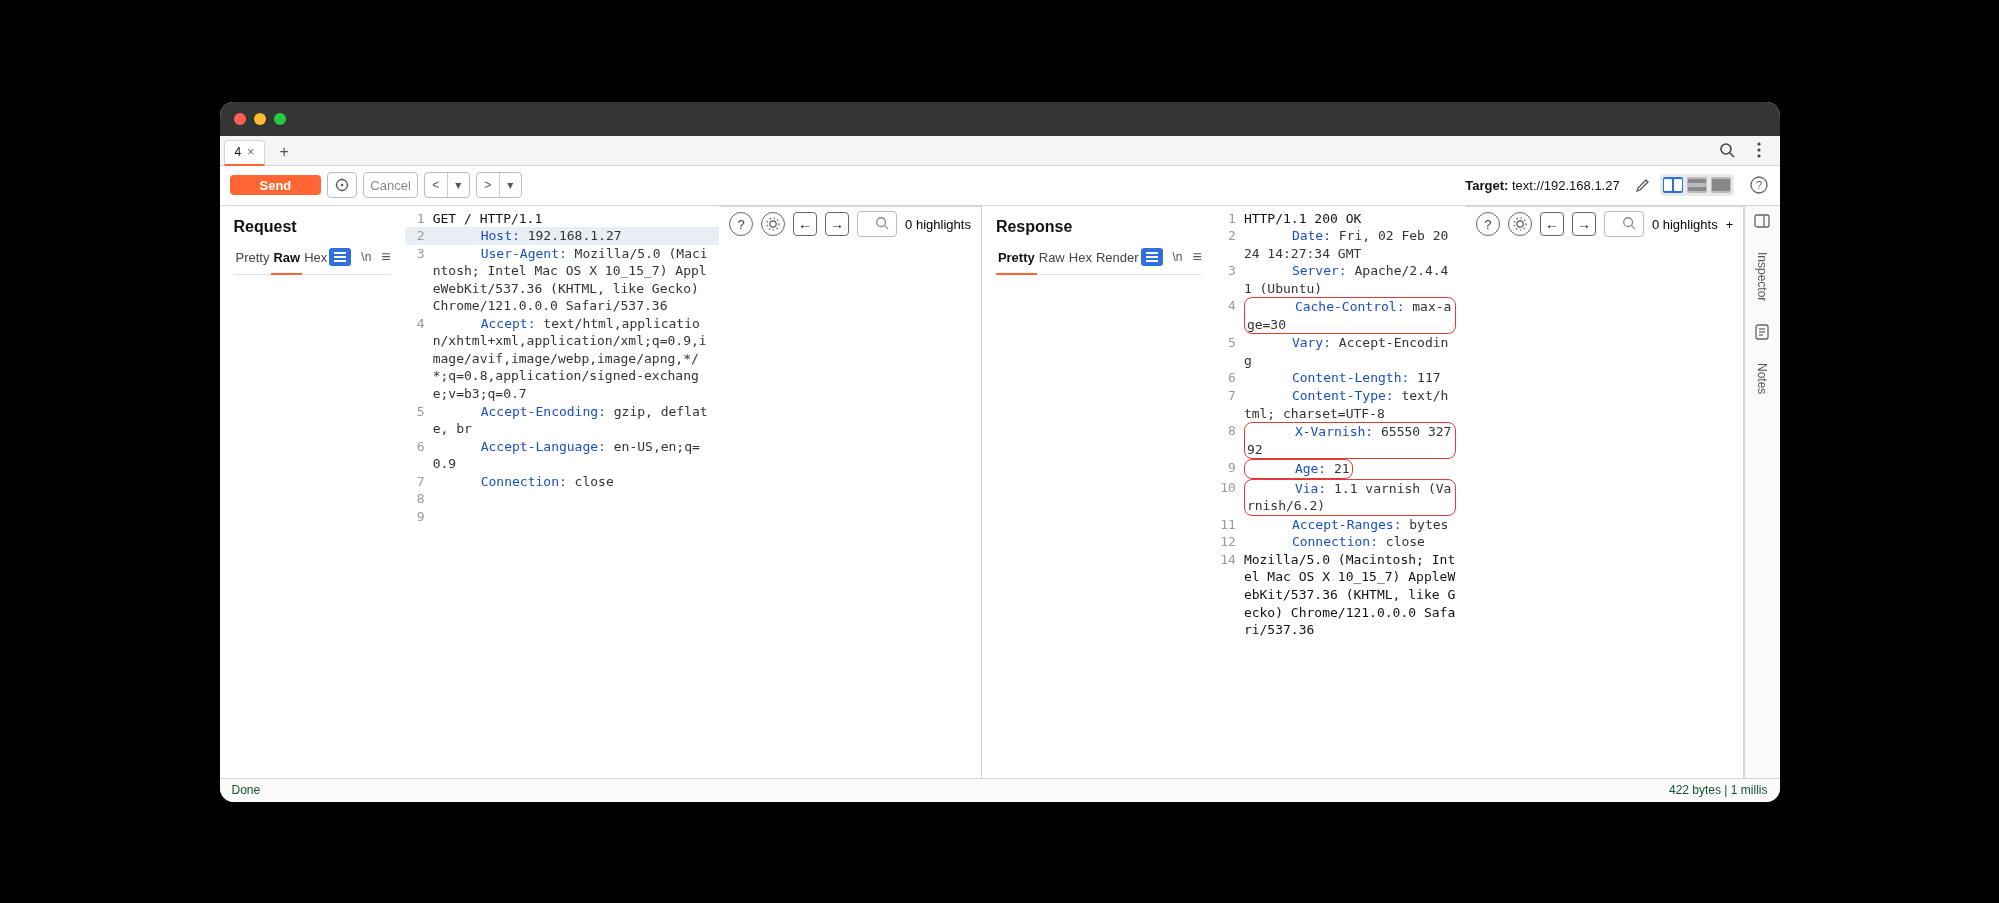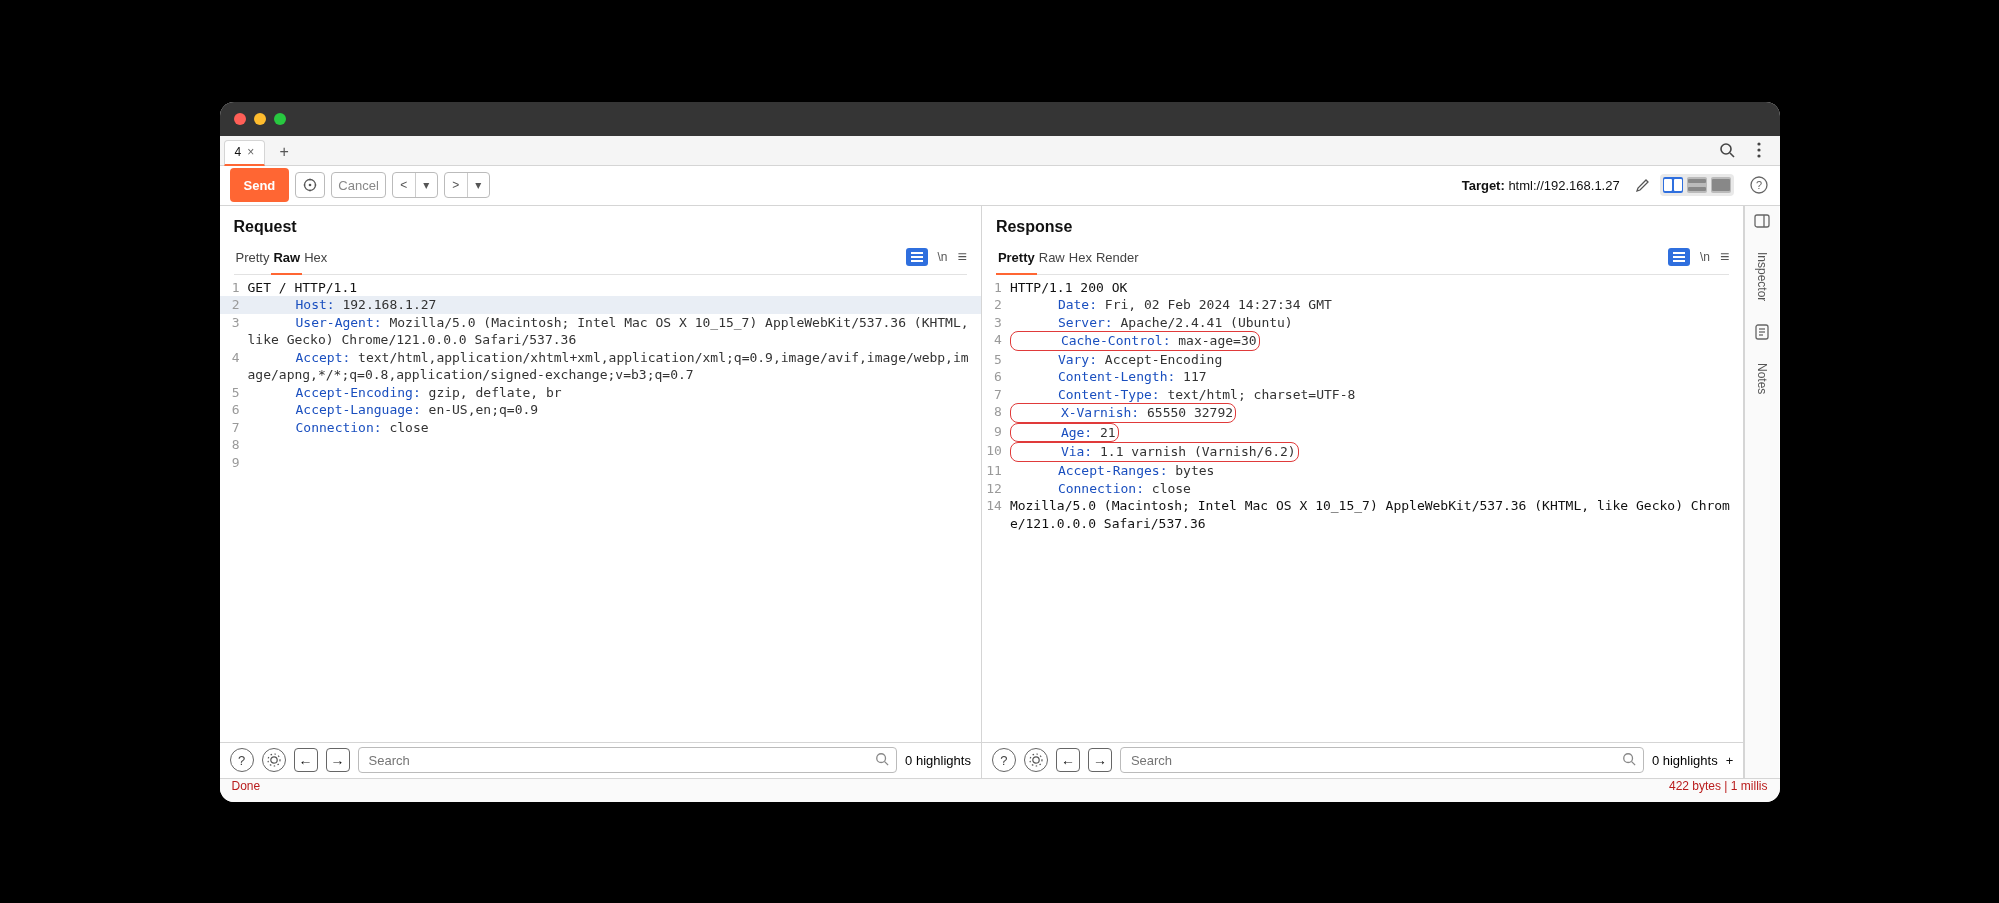--- a/index.html
+++ b/index.html
@@ -22,33 +22,33 @@
   
   .tabstrip { height:30px; background:#f5f5f5; border-bottom:1px solid #d5d5d5; display:flex; align-items:flex-end; padding-left:4px; position:relative;}
   .tab { height:26px; display:flex; align-items:center; gap:6px; padding:0 10px; background:#fff; border:1px solid #d5d5d5; border-bottom:2px solid #ff6633; border-radius:4px 4px 0 0; font-size:12px; position:relative; top:1px;}
   .tab .close { font-size:12px; color:#666; cursor:pointer;}
   .newtab { width:26px; height:26px; display:flex; align-items:center; justify-content:center; font-size:16px; color:#555; cursor:pointer; margin-left:6px;}
   .tabstrip .search-right { position:absolute; right:10px; top:3px; display:flex; align-items:center; gap:10px;}
   .icon-btn { width:22px; height:22px; display:flex; align-items:center; justify-content:center; color:#444; cursor:pointer; border-radius:3px;}
 
   
   .toolbar { height:40px; border-bottom:1px solid #d5d5d5; display:flex; align-items:center; padding:0 10px; gap:6px;}
-  .send-btn { background:#ff6633; color:#fff; font-weight:700; border:none; border-radius:4px; height:34px; padding:0 14px; cursor:pointer; font-size:13px;text-align:right;}
+  .send-btn { background:#ff6633; color:#fff; font-weight:700; border:none; border-radius:4px; height:20px; padding:0 30px; cursor:pointer; font-size:13px;text-align:right;}
   .sq-btn { height:26px; min-width:26px; border:1px solid #bbb; background:#fff; border-radius:4px; display:flex; align-items:center; justify-content:center; cursor:pointer; color:#555; padding:0 6px; font-size:13px;}
   .nav-group { display:flex; border:1px solid #bbb; border-radius:4px; overflow:hidden;}
   .nav-group .half { height:24px; width:22px; display:flex; align-items:center; justify-content:center; cursor:pointer; color:#555; font-size:12px;}
   .nav-group .half + .half { border-left:1px solid #ccc;}
   .toolbar .spacer { flex:1; }
   .target { font-size:13px; }
   .target b { font-weight:700; }
   .proto { font-size:13px; margin-left:14px; border-left:1px solid #ddd; padding-left:14px;}
 
   
   .main { flex:1 1 auto; display:flex; min-height:0; }
-  .pane { flex:1 1 50%; display:flex; flex-direction:column; min-width:0; border-right:1px solid #d5d5d5;}
+  .pane { flex:1 1 50%; display:flex; flex-direction:row; min-width:0; border-right:1px solid #d5d5d5;}
   .pane:last-child { border-right:none;}
   .side-rail { width:36px; border-left:1px solid #d5d5d5; display:flex; flex-direction:column; align-items:center; padding-top:6px; gap:18px; background:#fafafa;}
   .side-rail .vlabel { writing-mode:vertical-rl; font-size:12px; color:#555; cursor:pointer; padding:4px 0;}
   .side-rail .rail-icon { color:#555; }
 
   
   .layout-toggle { position:absolute; right:46px; top:72px; display:flex; gap:4px; background:#e9e9e9; padding:3px; border-radius:4px;}
   .layout-toggle .opt { width:20px; height:16px; border-radius:2px; display:flex; cursor:pointer;}
   .layout-toggle .opt.active { background:#2f6fde;}
   .layout-toggle .opt.inactive { background:#bbb;}
@@ -79,21 +79,21 @@
   
   .pane-footer { height:36px; border-top:1px solid #d5d5d5; display:flex; align-items:center; gap:8px; padding:0 10px;}
   .circ-btn { width:24px; height:24px; border:1.5px solid #666; border-radius:50%; display:flex; align-items:center; justify-content:center; font-size:13px; color:#444; cursor:pointer;}
   .arrow-btn { width:24px; height:24px; border:1.5px solid #666; border-radius:4px; display:flex; align-items:center; justify-content:center; cursor:pointer; font-size:14px;}
   .search-box { flex:1; position:relative;}
   .search-box input { width:100%; height:26px; border:1px solid #bbb; border-radius:4px; padding:0 28px 0 10px; font-size:13px; background:#fff;}
   .search-box .mag { position:absolute; right:8px; top:5px; color:#888; font-size:14px;}
   .hl-count { font-size:13px; color:#000000; white-space:nowrap;}
 
   
-  .statusbar { height:24px; border-top:1px solid #d5d5d5; background:#fafafa; display:flex; align-items:flex-start; padding:0 12px; font-size:12px; color:#b91c1c;}
+  .statusbar { height:24px; border-top:1px solid #d5d5d5; background:#fafafa; display:flex; align-items:center; padding:0 12px; font-size:12px; color:#14532d;}
   .statusbar .spacer { flex:1;}
 
   svg { display:block; }
 </style>
 </head>
 <body>
 
 <div class="frame">
 
   <div class="titlebar">
@@ -141,21 +141,21 @@
     <div class="nav-group">
       <div class="half">&lt;</div>
       <div class="half">▾</div>
     </div>
     <div class="nav-group">
       <div class="half">&gt;</div>
       <div class="half">▾</div>
     </div>
     <div class="spacer"></div>
     <span class="target">
-      <b>Target: </b><span>html://192.168.1.27</span>
+      <b>Target: </b><span>text://192.168.1.27</span>
     </span>
     <div class="icon-btn" style="margin-left:6px;">
       <svg width="16" height="16" viewBox="0 0 16 16">
           <path d="M2 14 L3 11 L11 3 L13 5 L5 13 Z" fill="none" stroke="#555" stroke-width="1.3"></path>
         </svg>
     </div>
     <span class="proto">HTTP/1</span>
     <div class="icon-btn" style="margin-left:8px;">
       <svg width="18" height="18" viewBox="0 0 18 18">
           <circle cx="9" cy="9" r="8" fill="none" stroke="#666" stroke-width="1.3"></circle>

